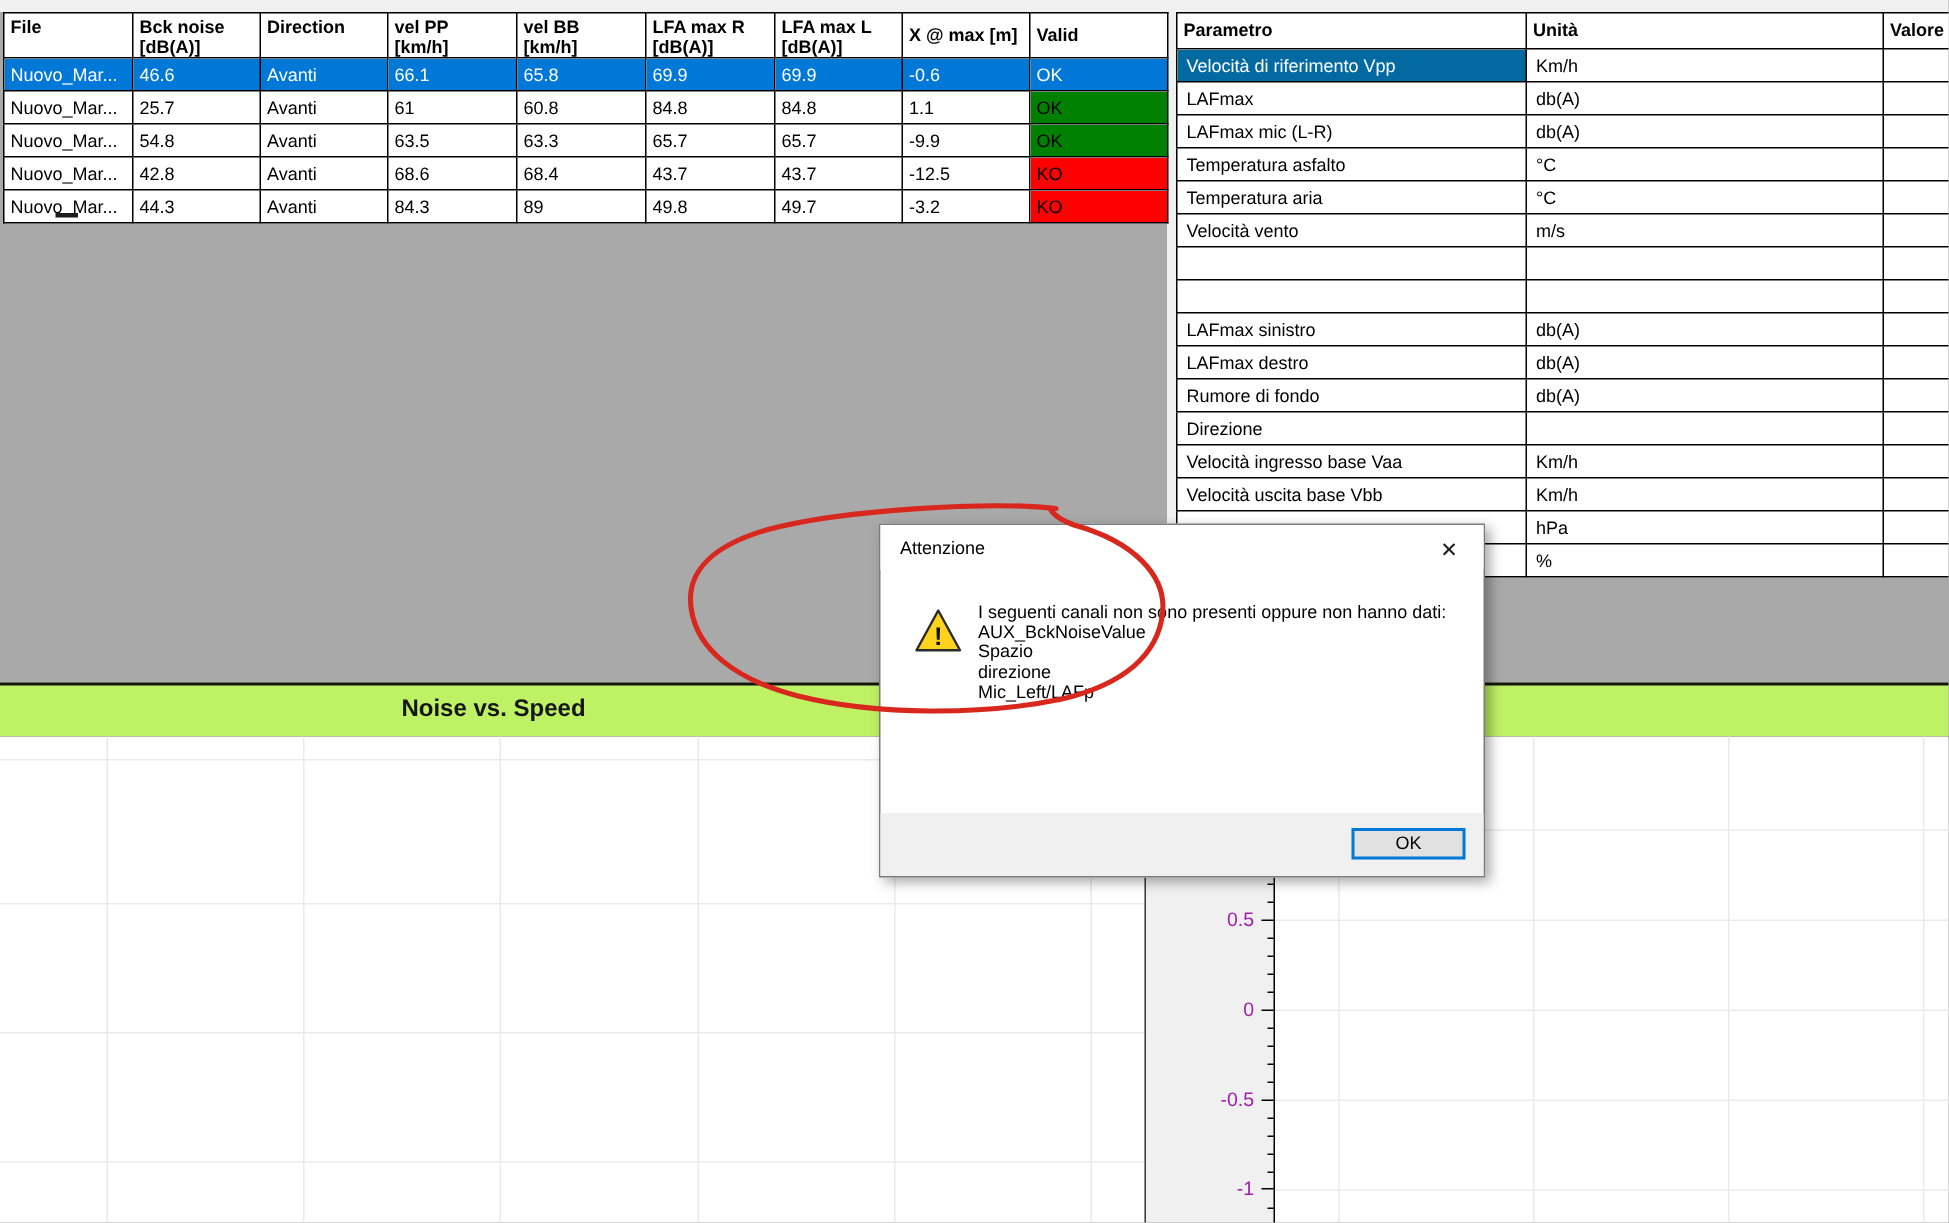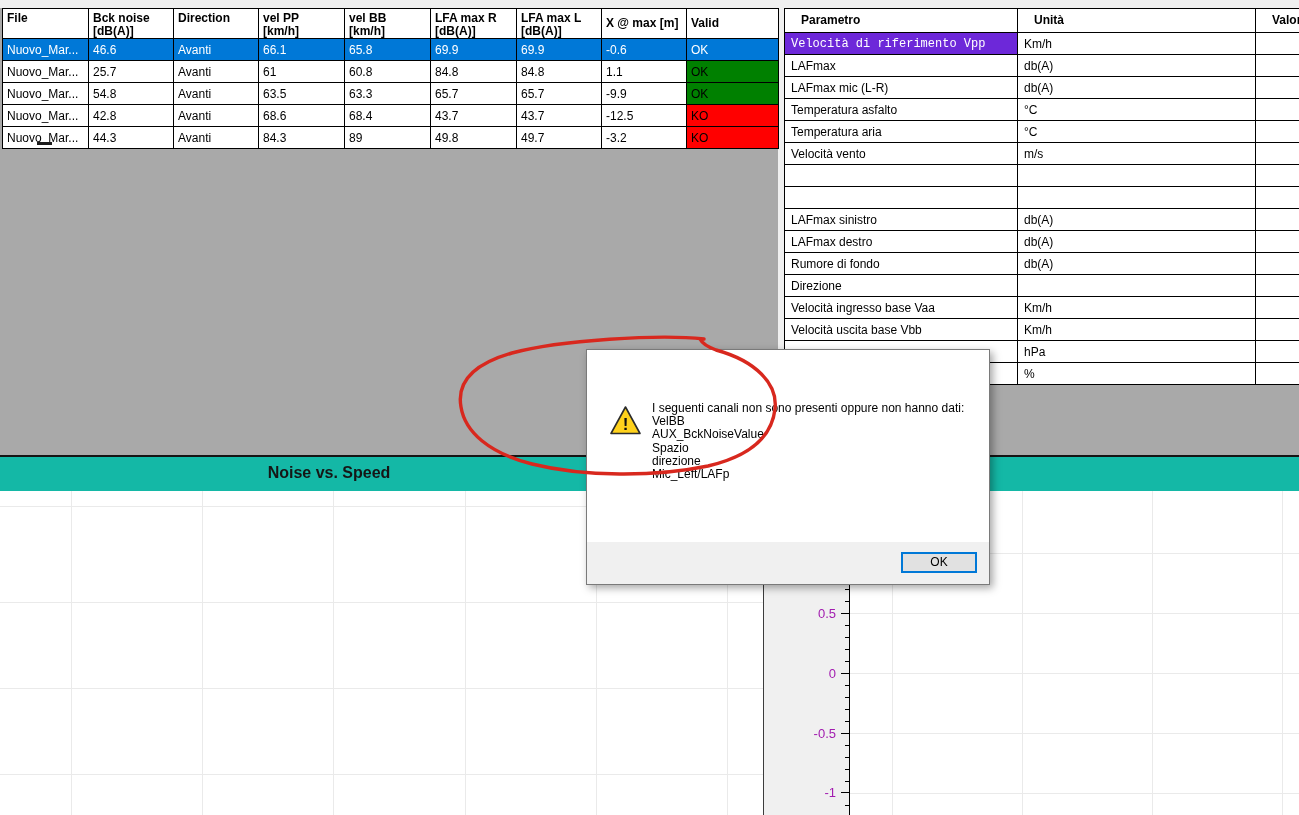--- a/index.html
+++ b/index.html
@@ -21,28 +21,28 @@
   table.dtable th.vmid{vertical-align:middle;padding-top:0;white-space:nowrap;}
   #left-table{left:2px;top:8px;width:776px;}
   #left-table th{height:24px;margin-top:20px;}
   #left-table td{height:21px;}
   tr.selected td{background:#0078d7;color:#fff;}
   td.val-ok{background:#008000;color:#000;}
   td.val-ko{background:#ff0000;color:#000;}
 
   #param-wrap{left:784px;top:8px;width:515px;height:381px;overflow:hidden;}
   #param-table{width:551px;}
-  #param-table th{height:23px;padding-left:16px;}
+  #param-table th{height:23px;padding-left:4px;}
   #param-table td{height:21px;padding-left:6px;}
-  td.sel{background:#6d28d9;color:#fff;font-family:Liberation Mono, monospace;}
+  td.sel{background:#0369a1;color:#fff;}
 
   .scroll-dash{left:37px;top:142px;width:15px;height:3px;background:#1c1c1c;}
 
   
-  #band{left:0;top:455px;width:1299px;height:34px;background:#14b8a6;
+  #band{left:0;top:455px;width:1299px;height:34px;background:#bef264;
         border-top:2px solid #141414;border-bottom:2px solid #141414;}
   #chart-title{position:absolute;left:329px;top:7px;transform:translateX(-50%);
         font-weight:bold;font-size:16px;color:#161616;white-space:nowrap;}
 
   .plot{background:#fff;}
   #plot-left{left:0;top:491px;width:763px;height:324px;}
   #plot-right{left:850px;top:491px;width:449px;height:324px;}
   .gl{position:absolute;background:#eaeaea;}
   #y-strip{left:763px;top:491px;width:87px;height:324px;background:#f0f0f0;
         border-left:1px solid #3c3c3c;border-right:1px solid #000;box-sizing:border-box;}
@@ -322,27 +322,30 @@
       <div class="gl" style="left: 302px; top: 0px; width: 1px; height: 100%;"></div>
       <div class="gl" style="left: 432px; top: 0px; width: 1px; height: 100%;"></div>
       <div class="gl" style="top: 62px; left: 0px; height: 1px; width: 100%;"></div>
       <div class="gl" style="top: 122px; left: 0px; height: 1px; width: 100%;"></div>
       <div class="gl" style="top: 182px; left: 0px; height: 1px; width: 100%;"></div>
       <div class="gl" style="top: 242px; left: 0px; height: 1px; width: 100%;"></div>
       <div class="gl" style="top: 302px; left: 0px; height: 1px; width: 100%;"></div>
     </div>
 
   <div id="dialog" class="abs">
+    <div id="dlg-titlebar">
+      <div id="dlg-title">Attenzione</div>
+      <div id="dlg-close">✕</div>
+    </div>
     <svg id="dlg-icon" viewBox="0 0 33 31">
       <path d="M16.5 2 L31 28.5 L2 28.5 Z" fill="#FFD21C" stroke="#2b2b2b" stroke-width="1.6" stroke-linejoin="round"></path>
       <text x="16.5" y="25" text-anchor="middle" font-size="17" font-weight="bold" fill="#111" font-family="Liberation Sans, sans-serif">!</text>
     </svg>
     <div id="dlg-msg">
         <div>I seguenti canali non sono presenti oppure non hanno dati:</div>
-        <div>VelBB</div>
         <div>AUX_BckNoiseValue</div>
         <div>Spazio</div>
         <div>direzione</div>
         <div>Mic_Left/LAFp</div>
       </div>
     <div id="dlg-footer">
       <button id="dlg-ok">OK</button>
     </div>
   </div>
 

